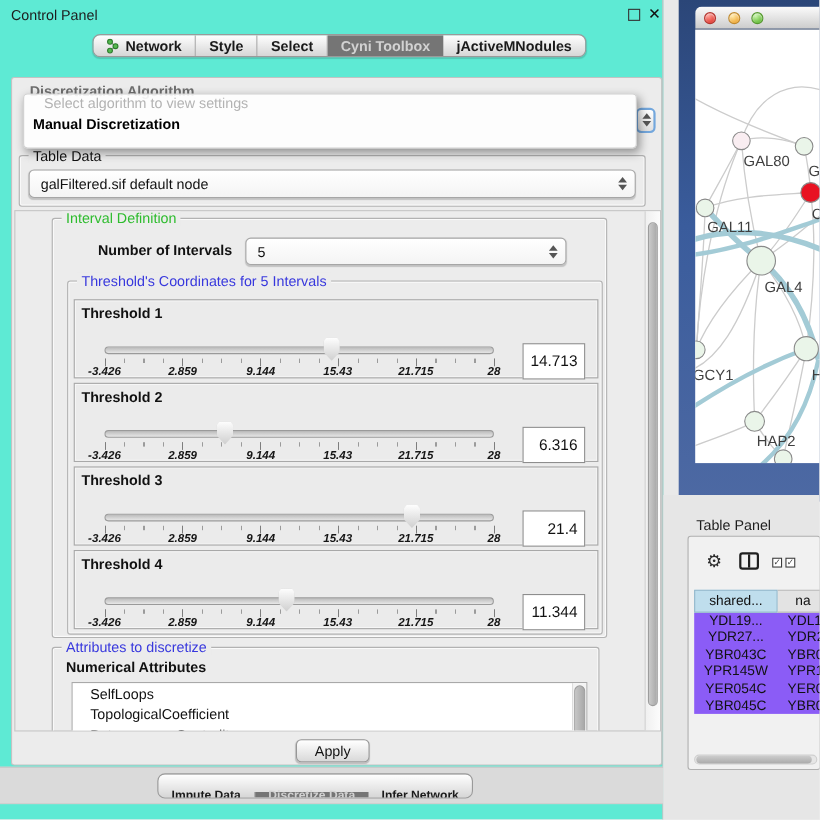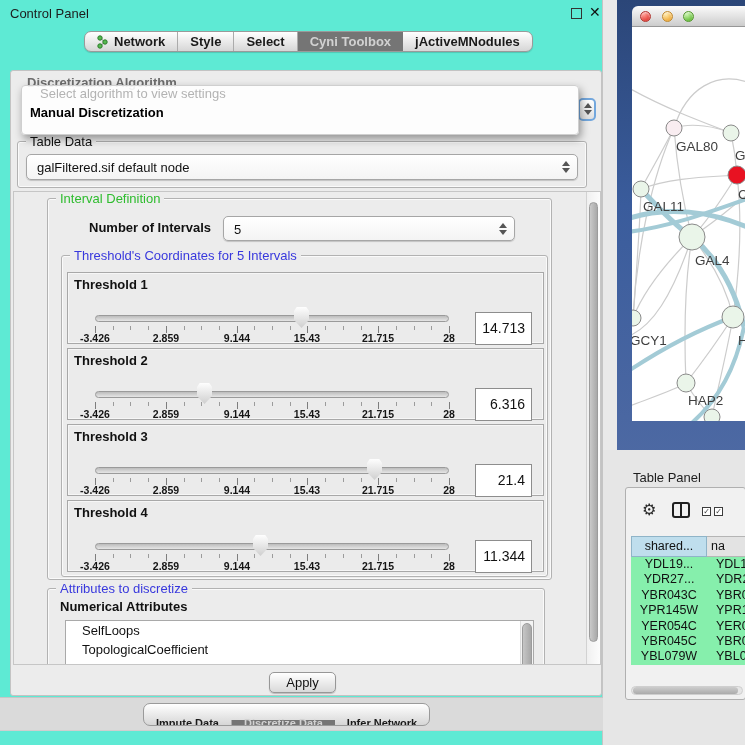--- a/index.html
+++ b/index.html
@@ -63,21 +63,21 @@
   .thr-group { left:13px; top:56px; width:487px; height:322px; }
 
   .thr-panel { position:absolute; left:5px; width:477px; height:72px; background:#ebebeb; border:1px solid #a8a8a8; box-shadow:inset 0 0 0 1px #f6f6f6; }
   .thr-title { position:absolute; left:6px; top:4px; font-weight:bold; font-size:13px; }
   .track { position:absolute; left:27px; top:42px; width:354px; height:7px; border-radius:4px; background:linear-gradient(#bcbcbc,#e6e6e6); border:1px solid #9a9a9a; }
   .thumb-sl { position:absolute; top:34px; width:15px; height:21px; background:linear-gradient(#fefefe,#cfcfcf); clip-path:polygon(50% 100%,0 62%,0 18%,18% 0,82% 0,100% 18%,100% 62%); filter:drop-shadow(0 0 1px #888); }
   .ticks-minor { position:absolute; left:27px; top:53px; width:355px; height:4px;
     background:repeating-linear-gradient(to right,#9b9b9b 0 1px,transparent 1px 17.7px); }
   .ticks-major { position:absolute; left:27px; top:53px; width:355px; height:7px;
     background:repeating-linear-gradient(to right,#7d7d7d 0 1px,transparent 1px 70.8px); }
-  .ticklbl { position:absolute; top:59px; transform:translateX(-50%); font-size:10.5px; color:#151515; font-weight:600; }
+  .ticklbl { position:absolute; top:59px; transform:translateX(-50%); font-size:10.5px; color:#151515; font-weight:600;font-style:italic; }
   .valbox { position:absolute; left:407px; top:39px; width:57px; height:33px; background:#fff; border:1px solid #8d8d8d; font-size:14px; text-align:right; padding-right:6px; line-height:31px; }
 
   .attr-group { left:33px; top:396px; width:498px; height:200px; }
   .attr-title { position:absolute; left:12px; top:10px; font-weight:bold; }
   .listbox { position:absolute; left:17px; top:31px; width:469px; height:140px; background:#fff; border:1px solid #a9a9a9; overflow:hidden; }
   .listbox .item { padding:2px 0 2px 16px; font-size:13px; }
   .list-vscroll { position:absolute; right:0; top:0; width:13px; height:100%; background:#f4f4f4; border-left:1px solid #ddd; }
   .list-vscroll .thumb { position:absolute; left:1px; right:1px; top:2px; height:92px; border-radius:6px; background:linear-gradient(to right,#c6c6c6,#a8a8a8); border:1px solid #9c9c9c; }
 
   .apply-btn { position:absolute; left:258px; top:601px; width:67px; height:21px; background:linear-gradient(#ffffff,#d9d9d9); border:1px solid #979797; border-radius:5px; text-align:center; line-height:19px; font-size:13px; box-shadow:0 1px 1px rgba(0,0,0,.2); }
@@ -104,22 +104,22 @@
   .tp-panel { position:absolute; left:22px; top:37px; width:121px; height:213px; background:#f1f1f1; border:1px solid #b0b0b0; border-radius:3px; }
   .gear-icon { position:absolute; left:16px; top:12px; font-size:16px; color:#2b2b2b; }
   .pane-icon { position:absolute; left:46px; top:14px; width:18px; height:16px; border:2px solid #1f1f1f; border-radius:3px; }
   .pane-icon::after { content:""; position:absolute; left:6px; top:0; width:2px; height:100%; background:#1f1f1f; }
   .cbx { position:absolute; top:19px; width:9px; height:9px; border:1.4px solid #3c3c3c; font-size:8px; line-height:7px; text-align:center; color:#3c3c3c; background:#fff; }
   .cbx.one { left:76px; } .cbx.two { left:88px; }
 
   .tp-table { position:absolute; left:5px; top:48px; width:115px; overflow:hidden; }
   .tp-header { display:flex; height:21px; }
   .tp-h1 { width:76px; background:#bfdeed; border:1px solid #8fb4c8; font-size:12.5px; text-align:center; line-height:19px; }
-  .tp-h2 { flex:1; background:#e3e3e3; border:1px solid #b5b5b5; border-left:none; font-size:12.5px; line-height:19px; padding-left:4px; white-space:nowrap; overflow:hidden; }
-  .tp-rows { height:108px; overflow:hidden; background:#86efac; }
+  .tp-h2 { flex:1; background:#e3e3e3; border:1px solid #b5b5b5; border-left:none; font-size:12.5px; line-height:19px; padding-left:16px; white-space:nowrap; overflow:hidden; }
+  .tp-rows { height:92px; overflow:hidden; background:#8b5cf6; }
   .tp-row { display:flex; height:15.4px; font-size:12.5px; white-space:nowrap; }
   .tp-c1 { width:76px; text-align:center; overflow:hidden; }
   .tp-c2 { flex:1; padding-left:9px; overflow:hidden; }
   .tp-hscroll { position:absolute; left:5px; top:198px; width:112px; height:9px; border-radius:5px; background:#e6e6e6; border:1px solid #cfcfcf; }
   .tp-hscroll .thumb { position:absolute; left:1px; top:0; width:105px; height:7px; border-radius:4px; background:linear-gradient(#cdcdcd,#ababab); }
 </style>
 </head>
 <body>
 
 <div class="control-panel">

